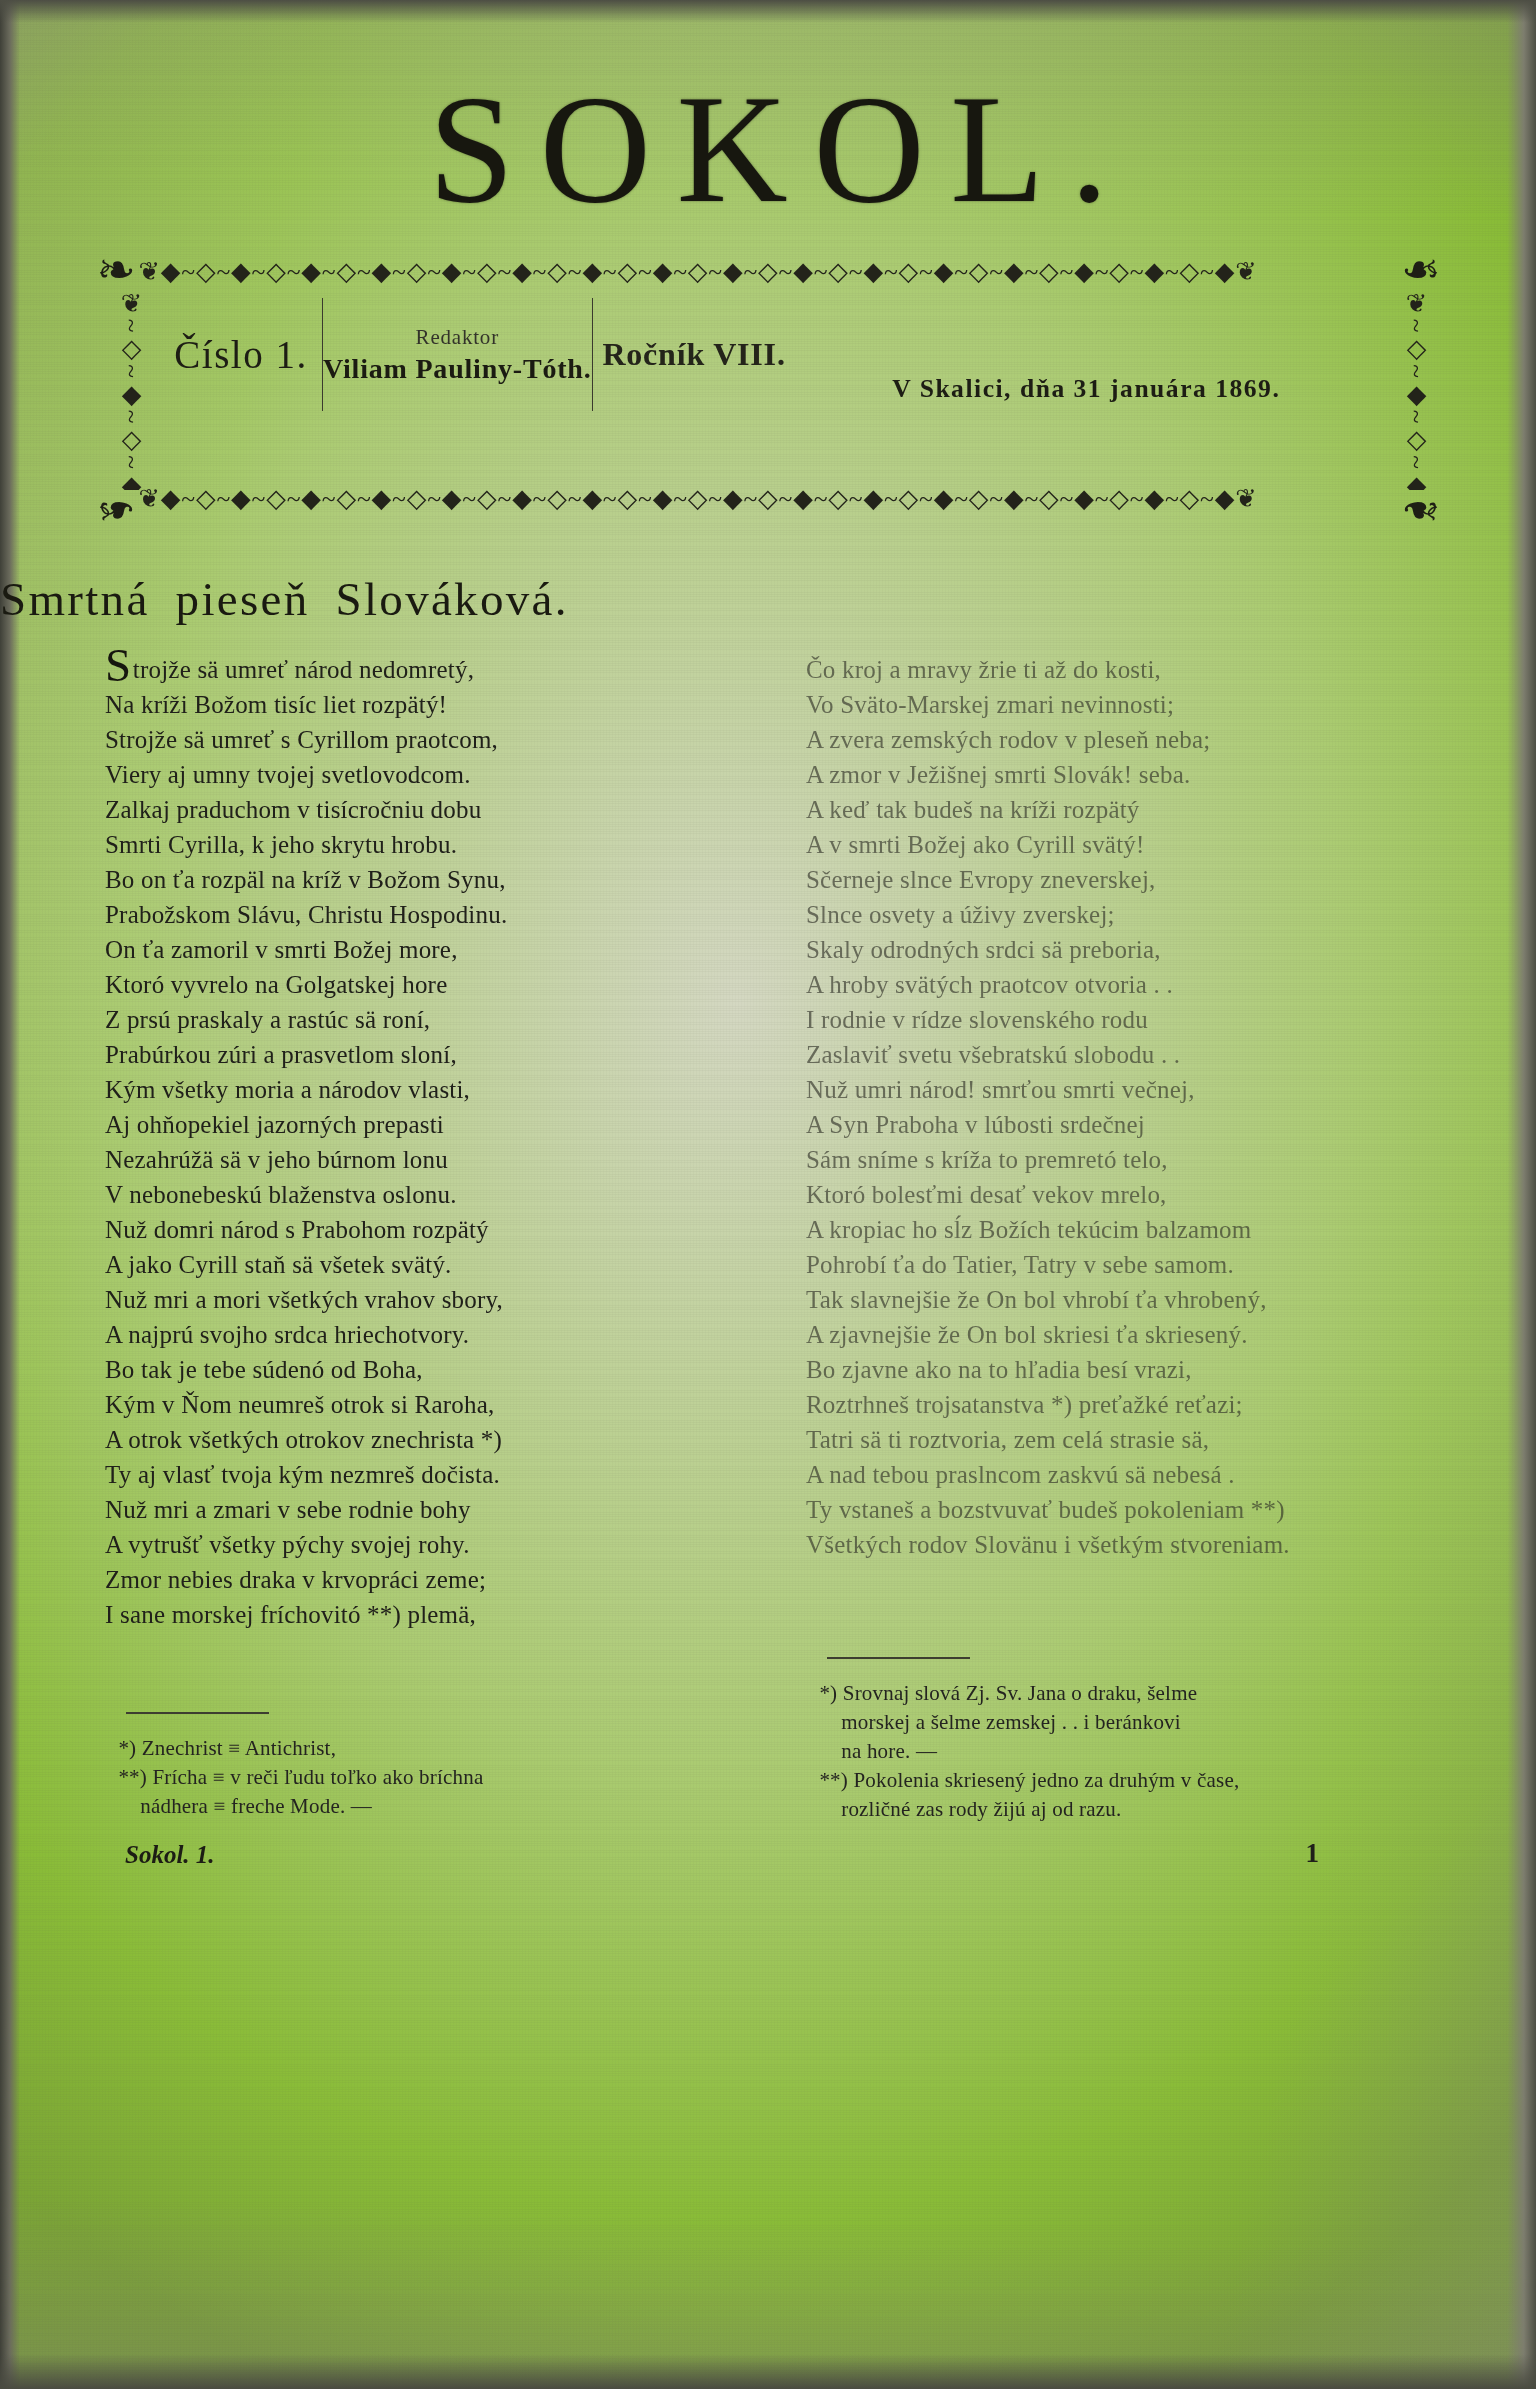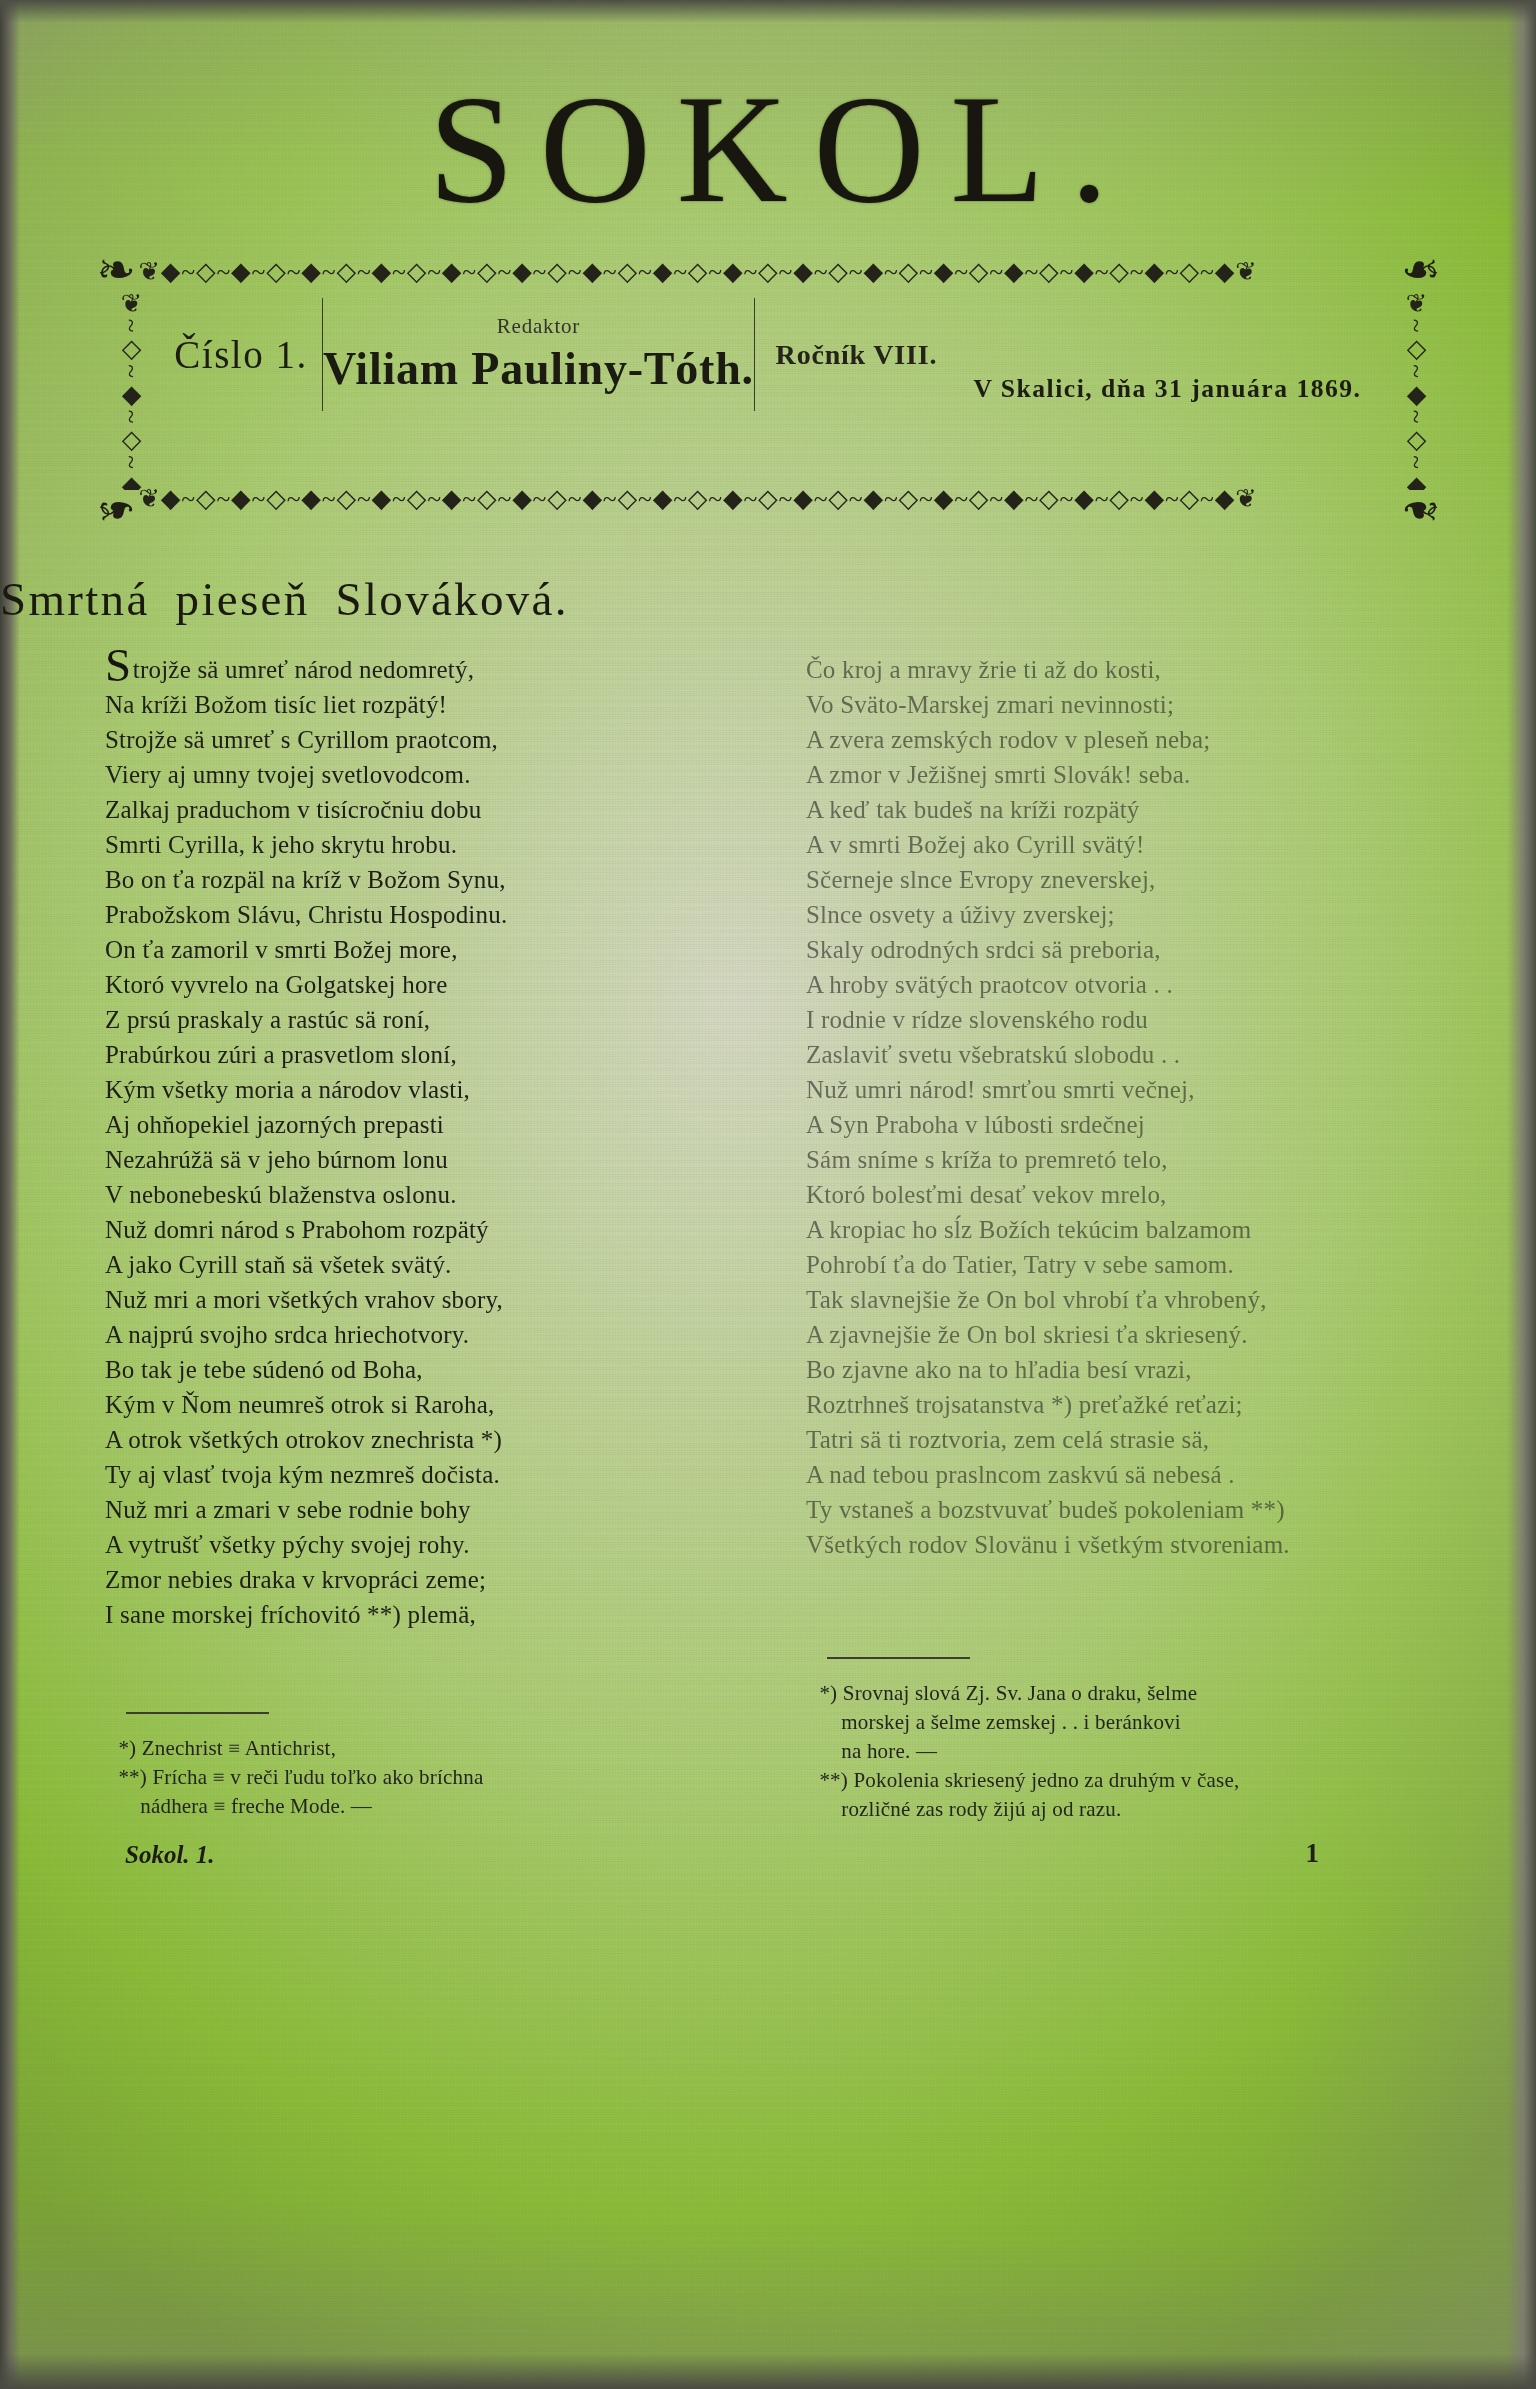--- a/index.html
+++ b/index.html
@@ -140,27 +140,27 @@
     letter-spacing: 1.5px;
     color: #1d1d14;
   }
   .redaktor-label {
     font-size: 21px;
     letter-spacing: 0.8px;
     color: #33332a;
     margin-bottom: 3px;
   }
   .redaktor-name {
-    font-size: 46px;
+    font-size: 28px;
     font-weight: 700;
     letter-spacing: 0.8px;
     color: #1b1b12;
   }
   .rocnik {
-    font-size: 28px;
+    font-size: 32px;
     font-weight: 700;
     letter-spacing: 0.8px;
     color: #24241a;
   }
   .frame-rule {
     height: 2.3px;
     background: #4a4a3c;
     margin: 1.5px 0 0 0;
   }
   .frame-date {

